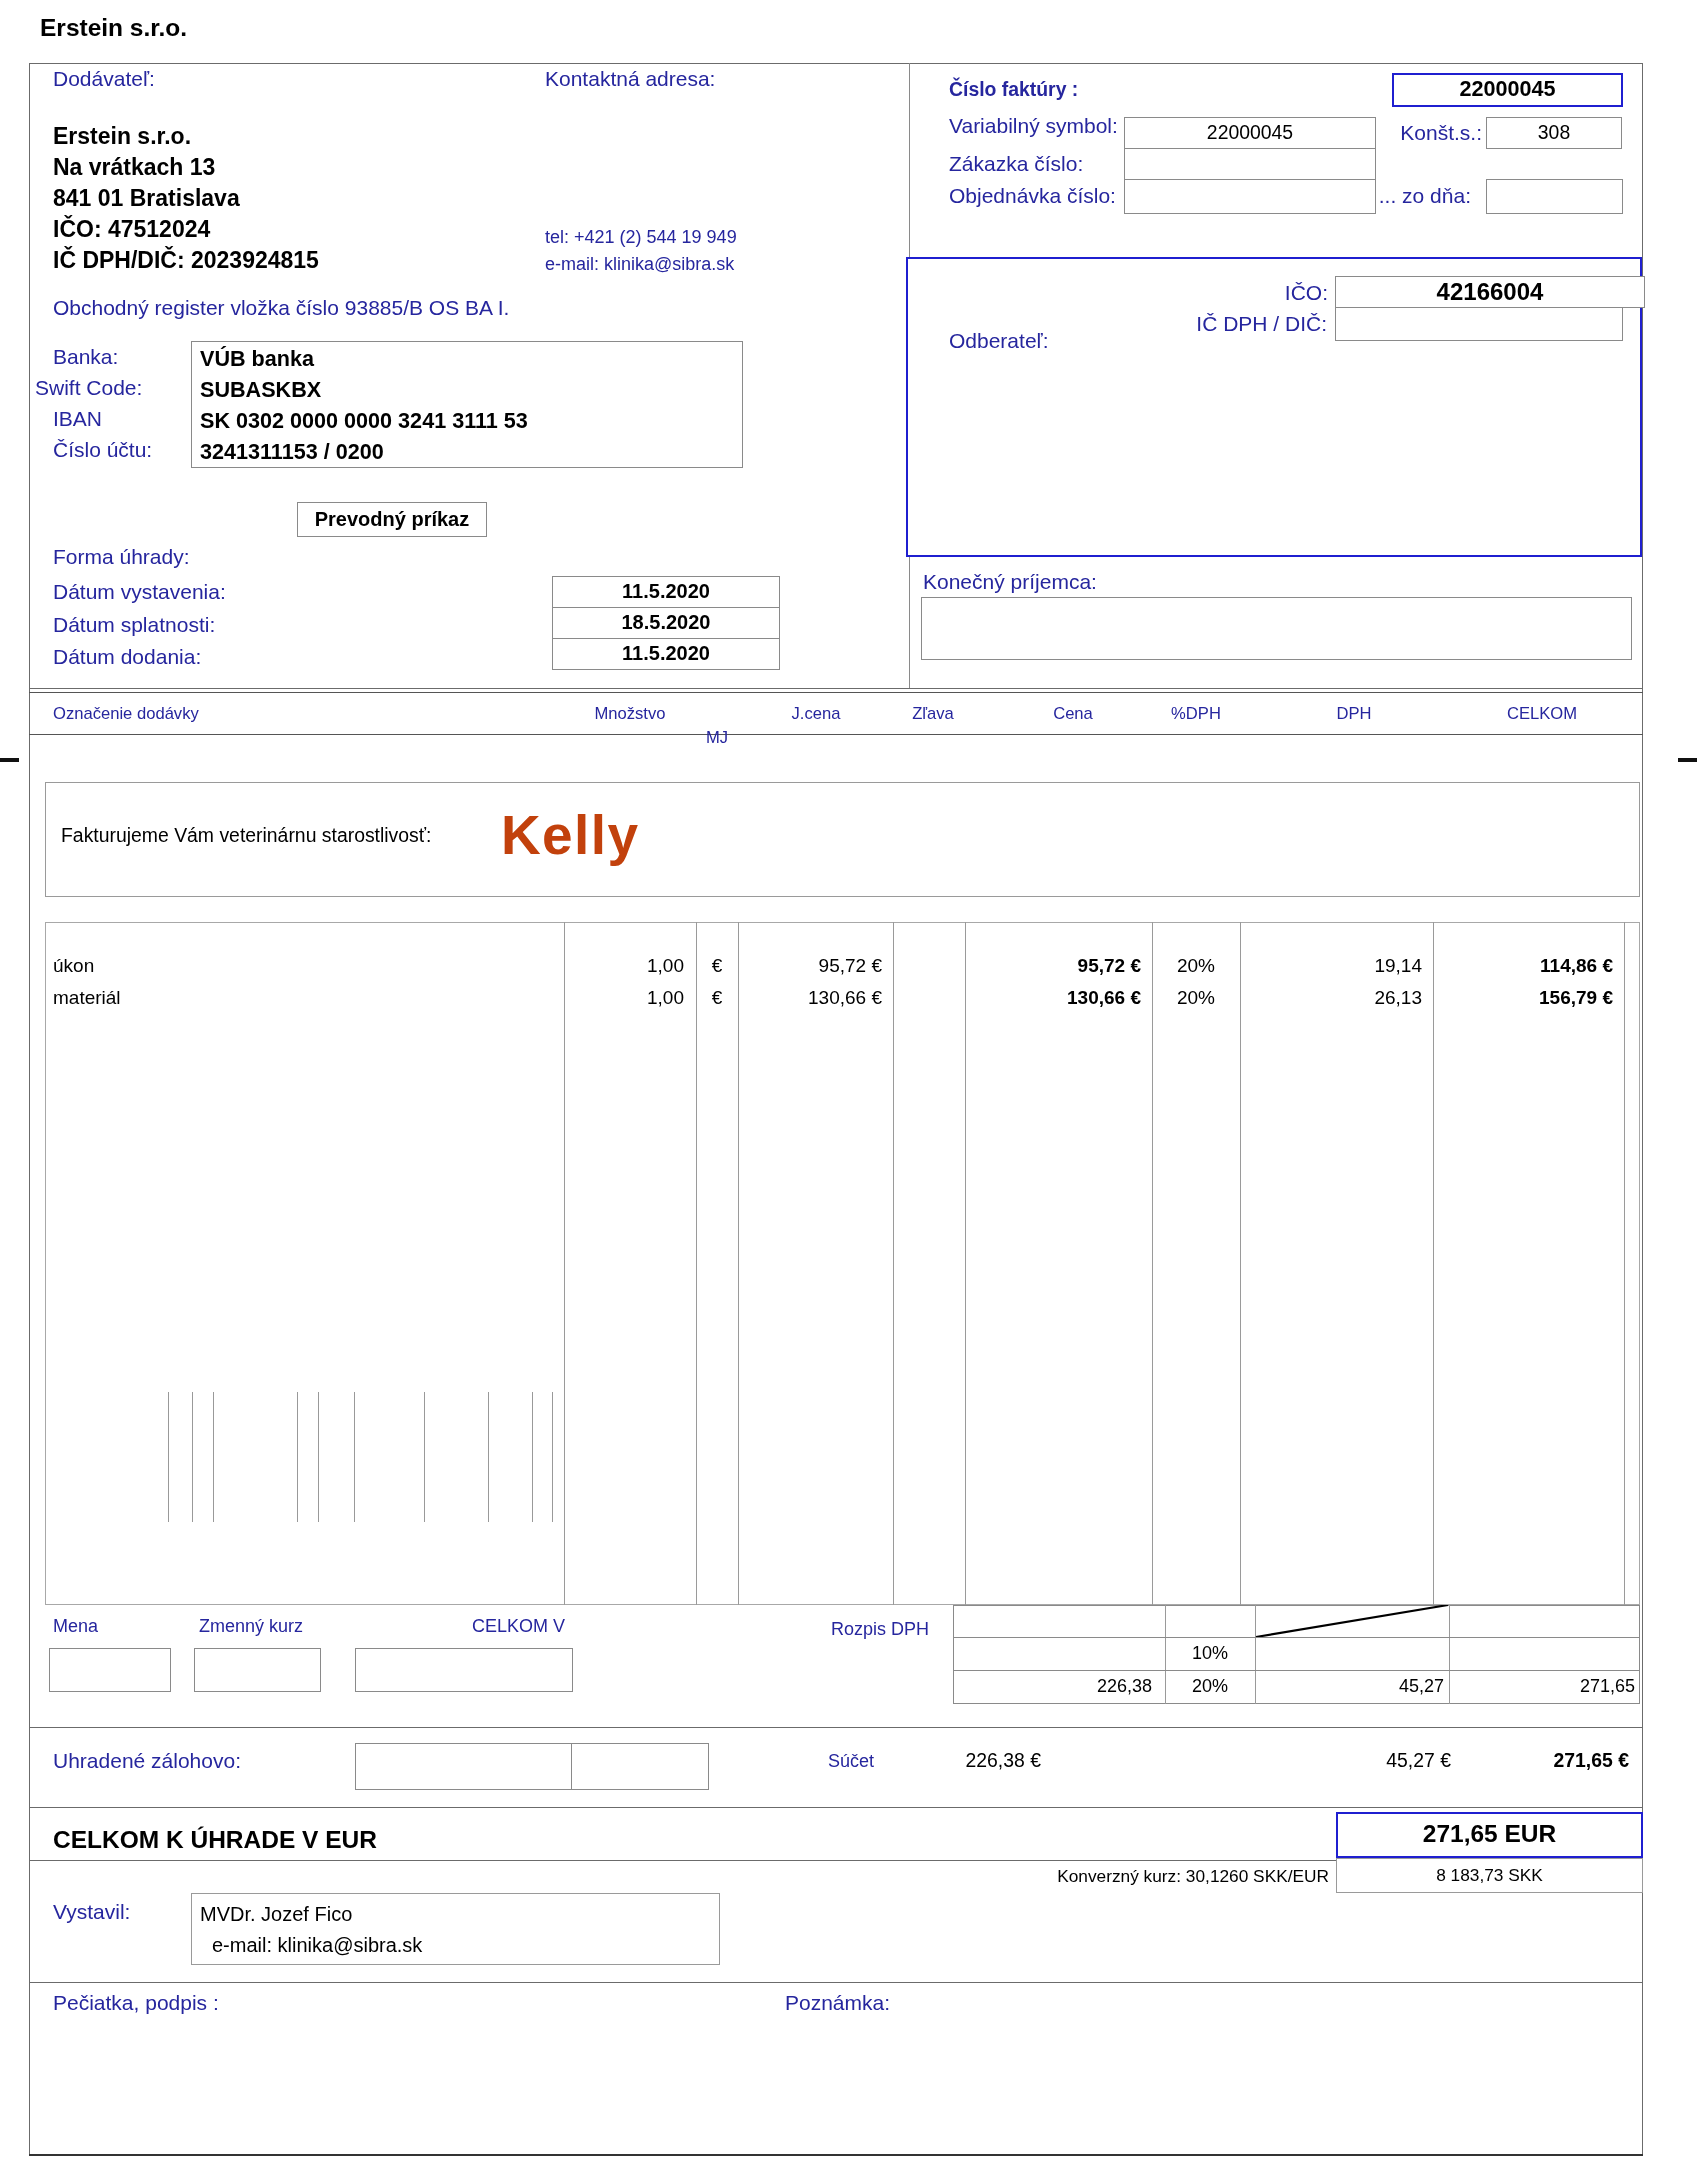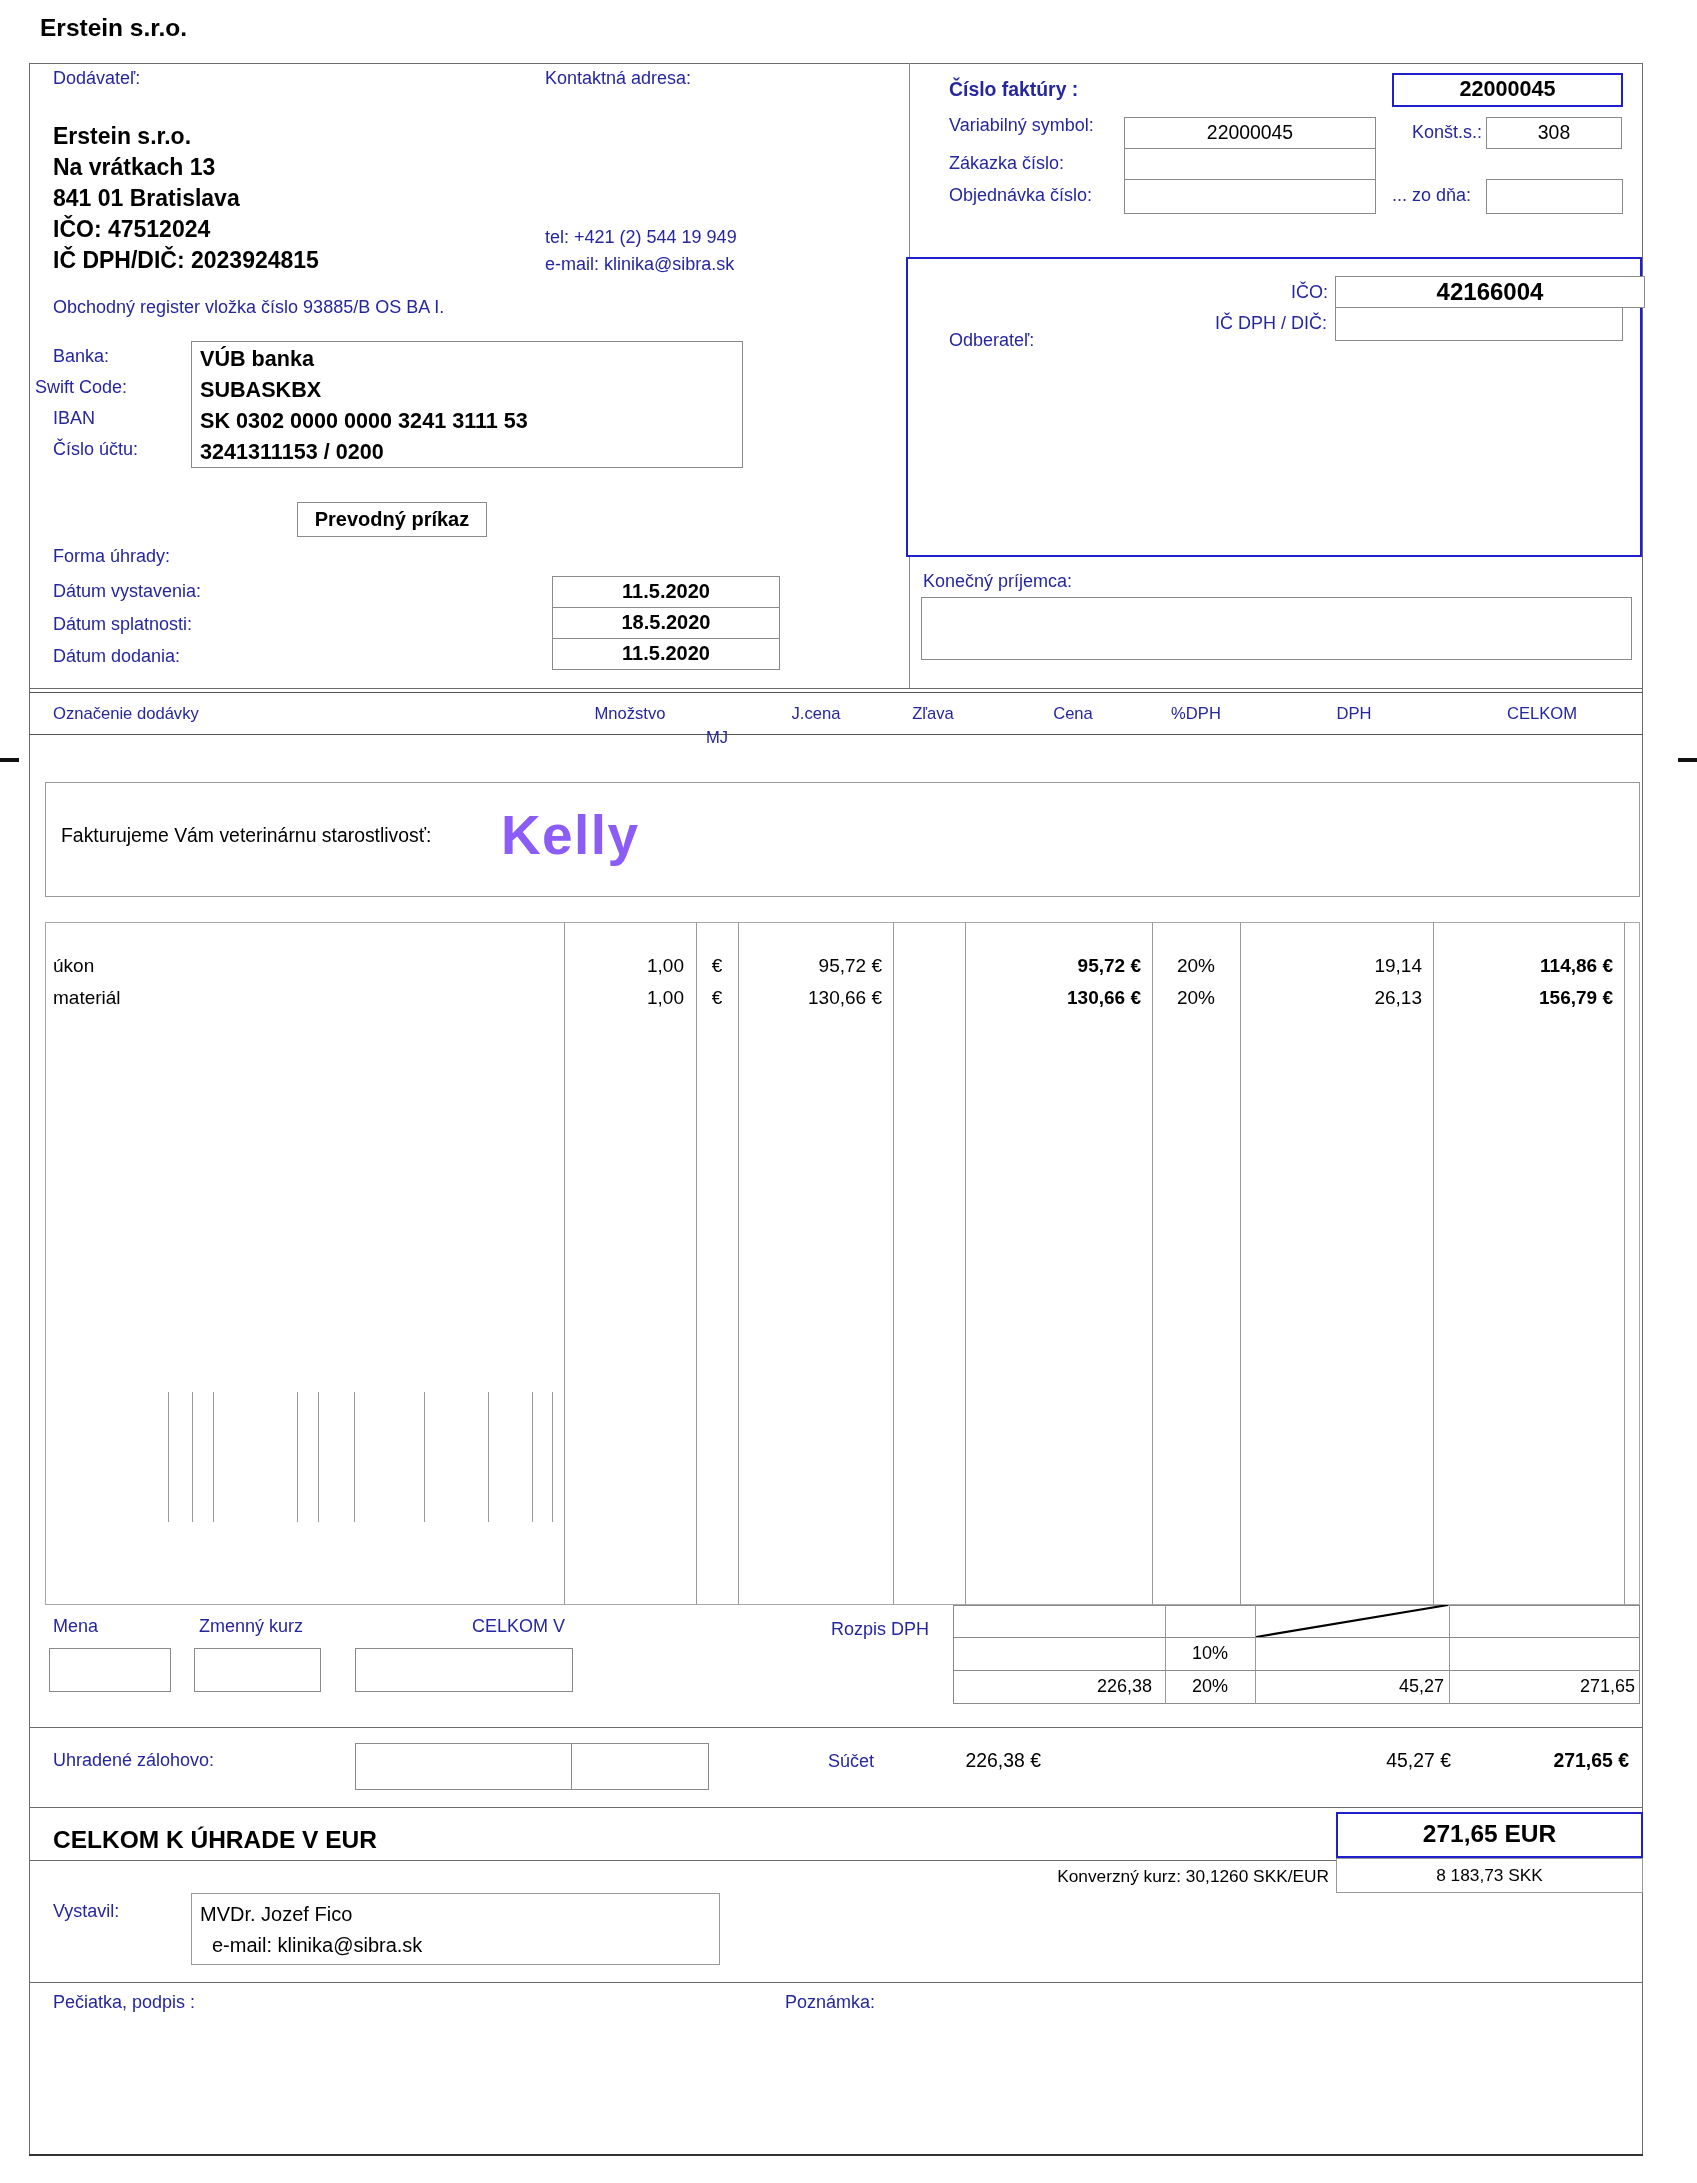--- a/index.html
+++ b/index.html
@@ -1,29 +1,29 @@
 <!DOCTYPE html>
 <html style="font-size:11.5px"><head>
 <meta charset="utf-8">
 <style>
   html,body{margin:0;padding:0;background:#fff;}
   #page{position:relative;width:1697px;height:2183px;background:#fff;
         font-family:"Liberation Sans",sans-serif;color:#000;overflow:hidden;}
   .abs{position:absolute;}
   .navy{color:#26269e;}
   .blue{color:#1d1dc0;}
-  .red{color:#8b5cf6;}
+  .red{color:#c2410c;}
   .b{font-weight:bold;}
   .ctr{text-align:center;}
   .rt{text-align:right;}
   .box{position:absolute;border:1.4px solid #8a8a8a;background:#fff;box-sizing:border-box;}
   .bluebox{position:absolute;border:2.9px solid #1f1fd0;background:#fff;box-sizing:border-box;}
   .hline{position:absolute;background:#6b6b6b;height:1.4px;}
   .vline{position:absolute;background:#9a9a9a;width:1.4px;}
-  .lbl26{font-size:18px;line-height:21.6px;}
+  .lbl26{font-size:21px;line-height:21.6px;}
   .lbl25{font-size:18px;line-height:21.6px;}
   .hdr23{font-size:16.6px;line-height:20px;}
   .val27{font-size:19.4px;line-height:23px;}
   .sup32{font-size:23px;line-height:31px;font-weight:bold;}
   .cust32{font-size:23px;line-height:32px;font-weight:bold;}
   .bankv{font-size:21.6px;line-height:31px;font-weight:bold;}
   .cell26{font-size:19px;line-height:23px;}
   .bar{position:absolute;width:1.4px;height:130px;top:1392px;background:#999;}
 </style>
 </head>

